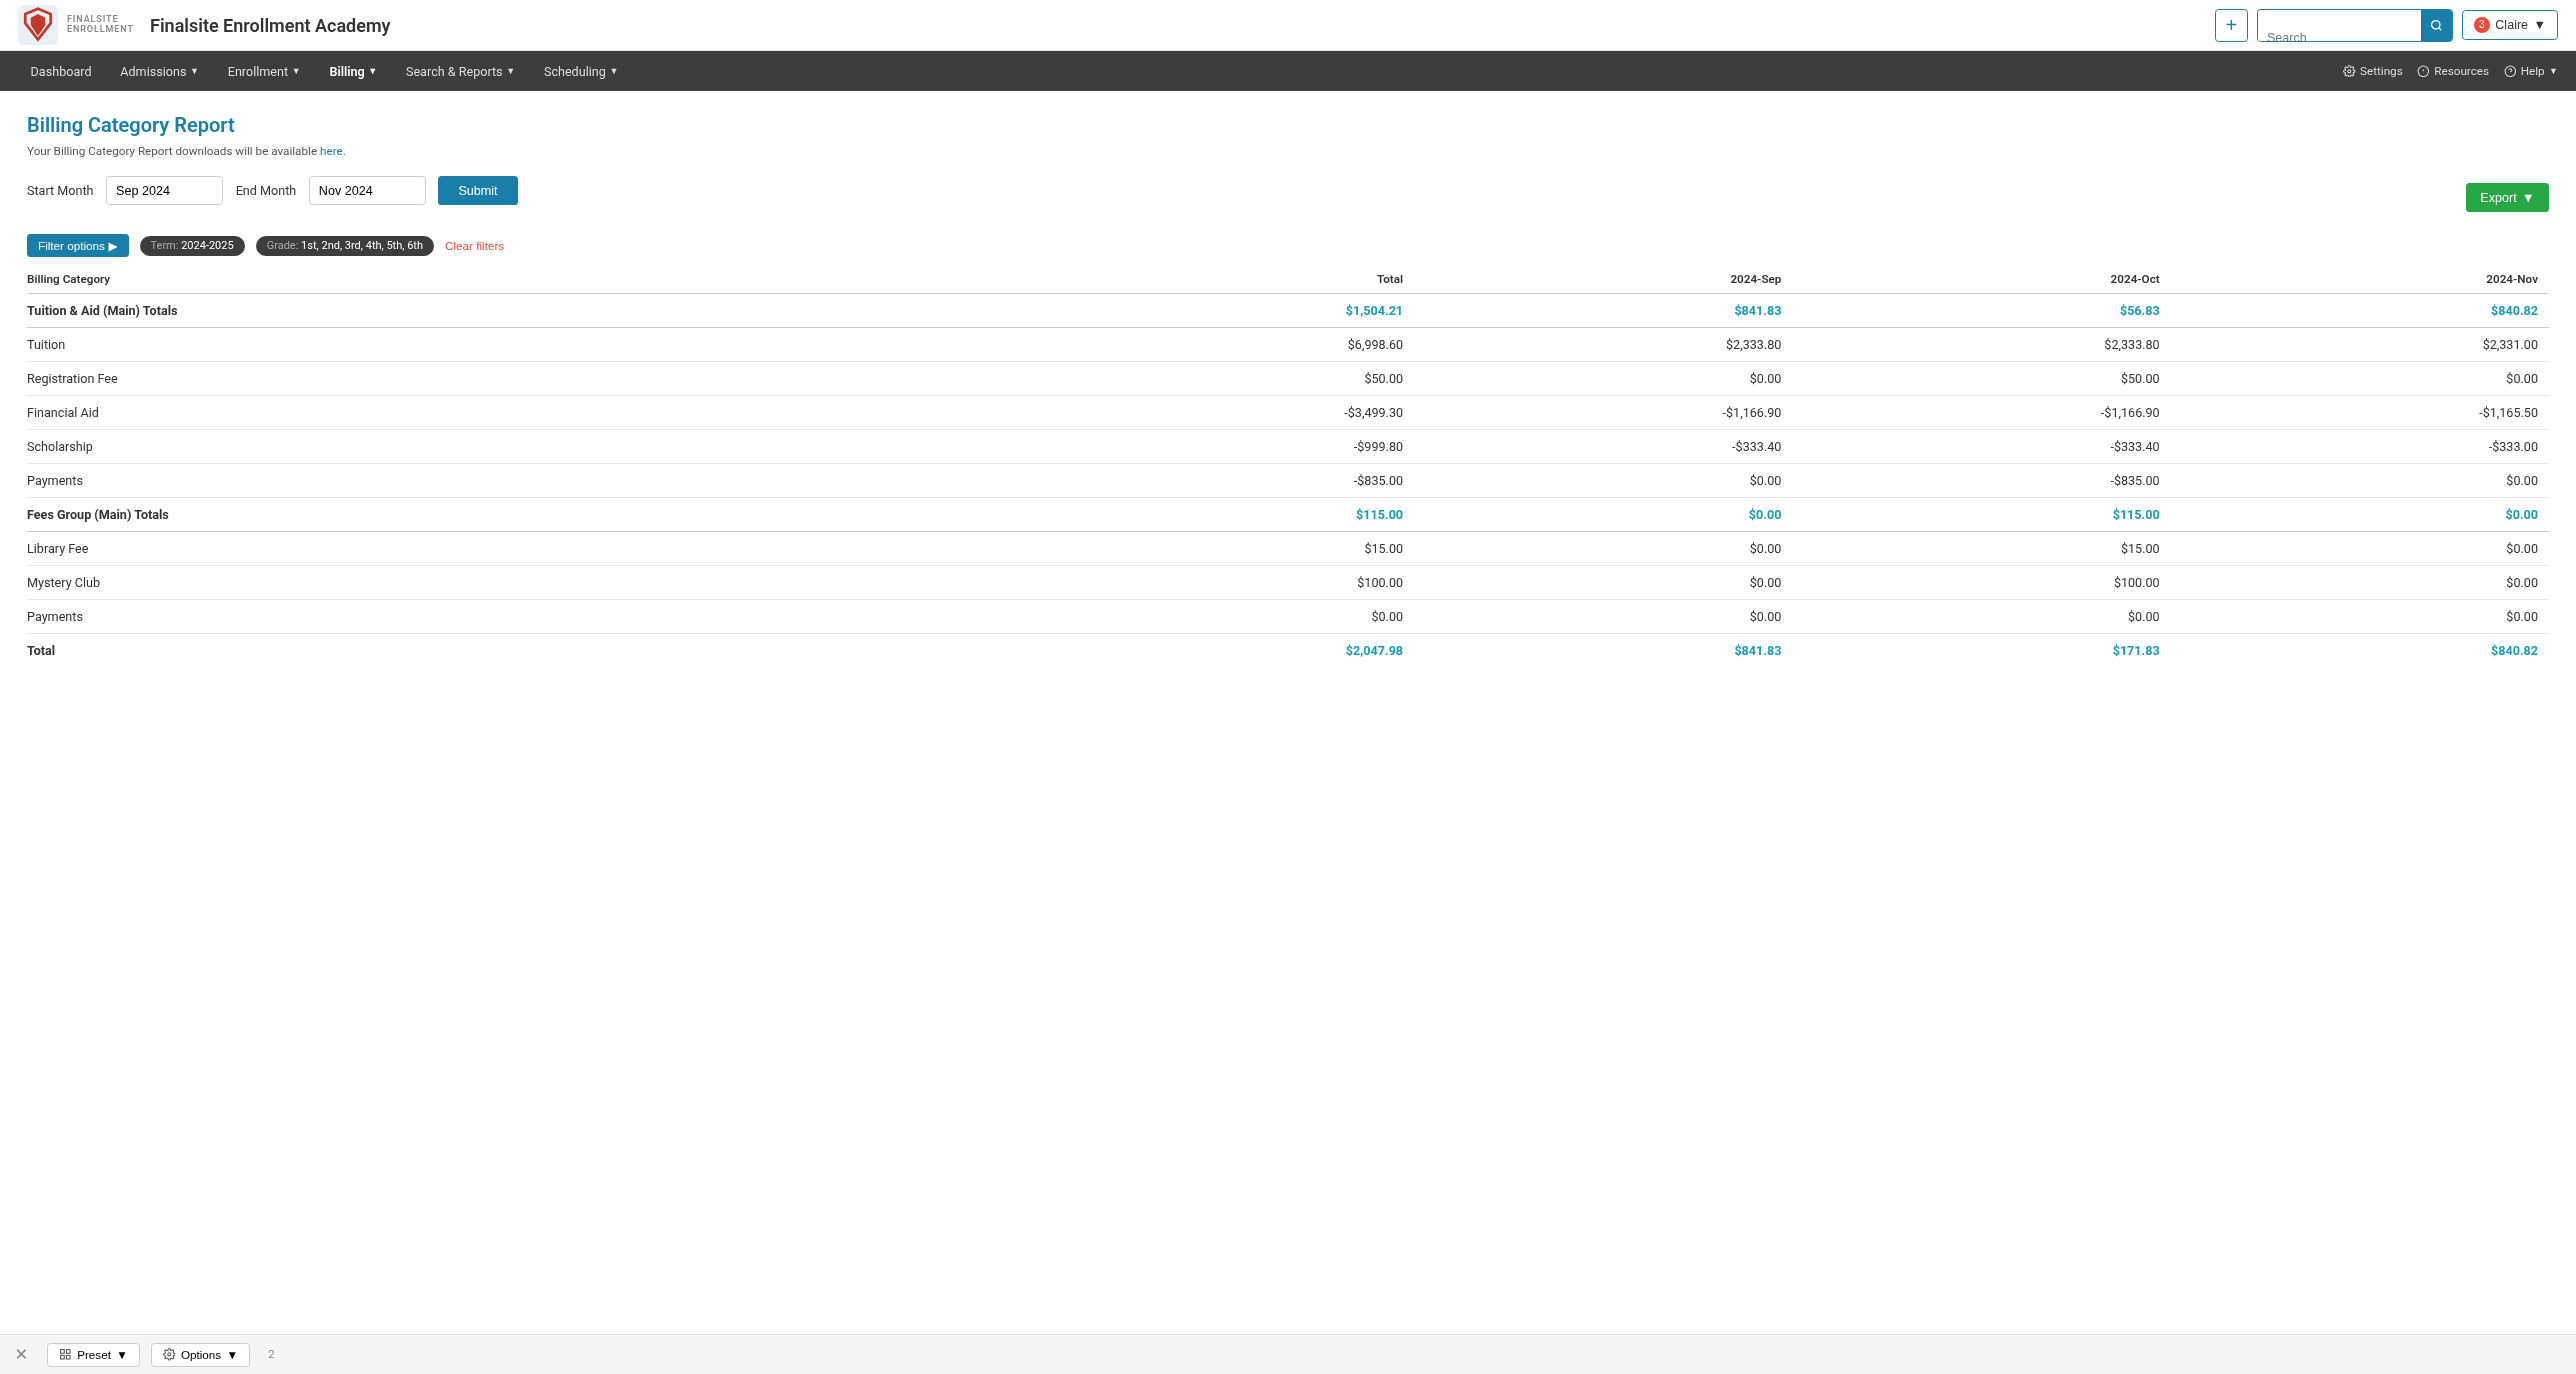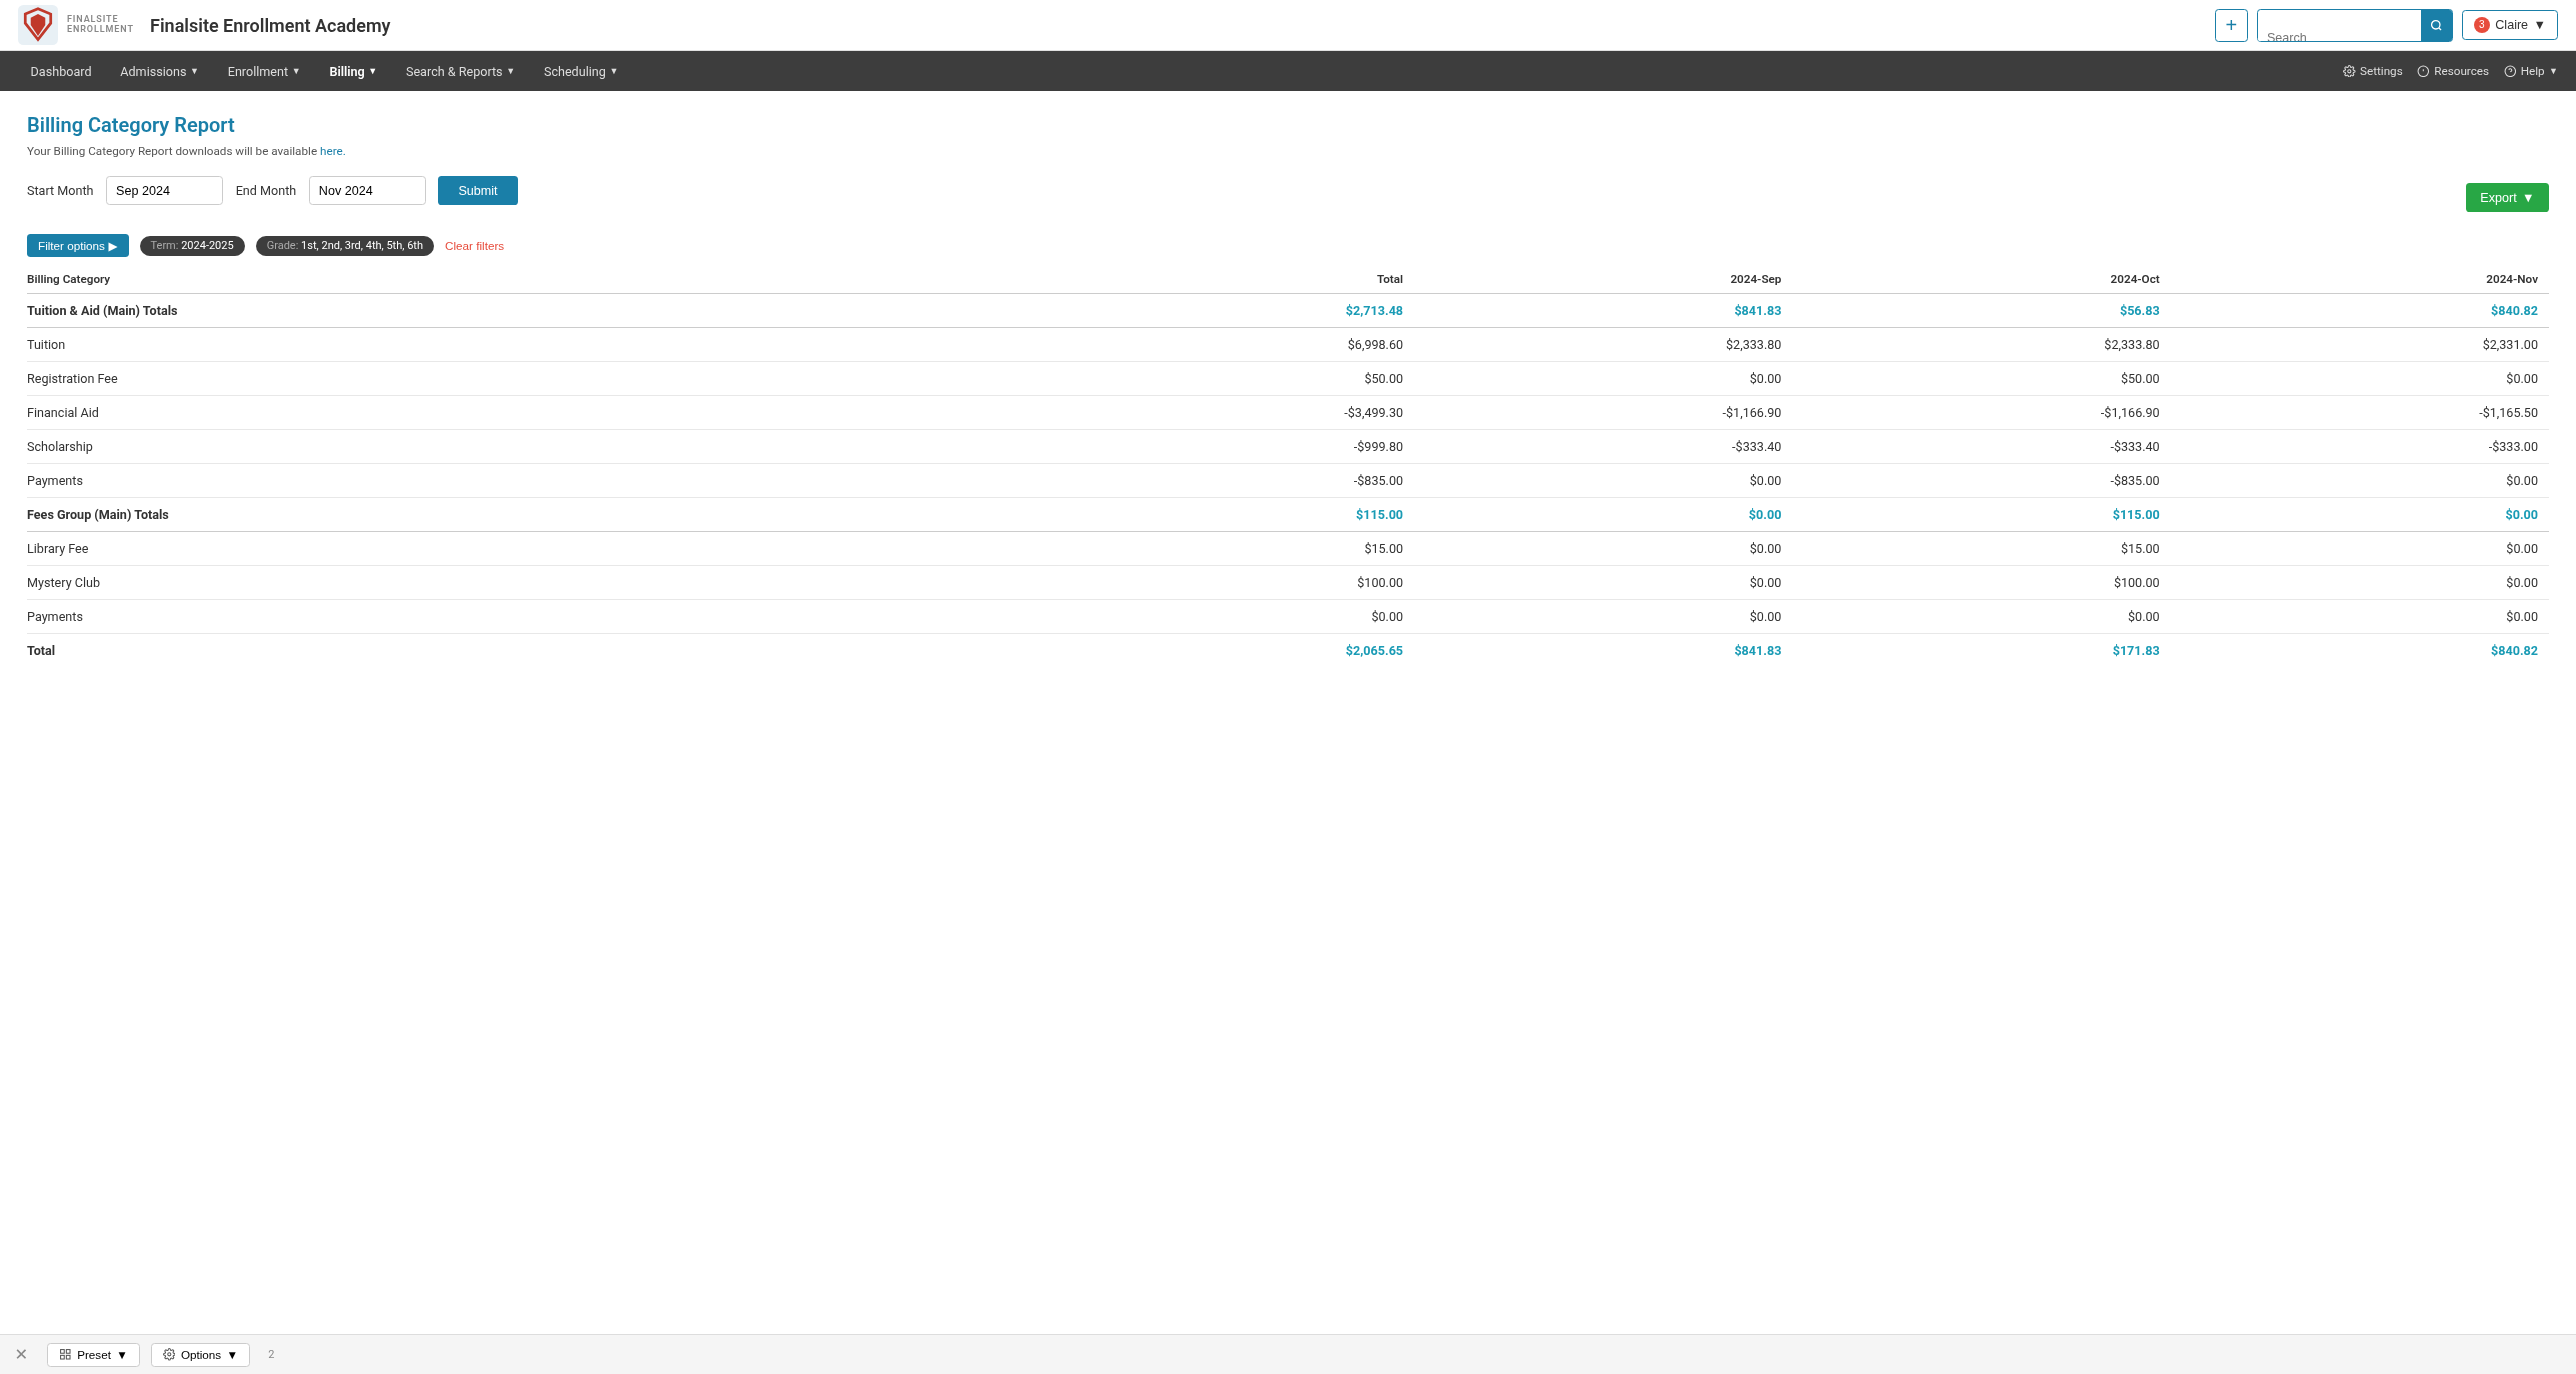--- a/index.html
+++ b/index.html
@@ -455,21 +455,21 @@
         <th class="col-cat">Billing Category</th>
         <th class="col-num" style="text-align:right;">Total</th>
         <th class="col-num" style="text-align:right;">2024-Sep</th>
         <th class="col-num" style="text-align:right;">2024-Oct</th>
         <th class="col-num" style="text-align:right;">2024-Nov</th>
       </tr>
     </thead>
     <tbody id="table-body">
     <tr class="group-total">
     <td class="col-cat" style="font-weight:700;margin-top:44px;">Tuition &amp; Aid (Main) Totals</td>
-    <td class="col-num teal" style="font-weight:700;text-align:right;">$2,713.48</td>
+    <td class="col-num teal" style="font-weight:700;text-align:right;">$1,504.21</td>
     <td class="col-num teal" style="font-weight:700;text-align:right;">$841.83</td>
     <td class="col-num teal" style="font-weight:700;text-align:right;">$56.83</td>
     <td class="col-num teal" style="font-weight:700;text-align:right;">$840.82</td>
   </tr>
         <tr>
     <td class="col-cat" style="">Tuition</td>
     <td class="col-num " style="text-align:right;">$6,998.60</td>
     <td class="col-num " style="text-align:right;">$2,333.80</td>
     <td class="col-num " style="text-align:right;">$2,333.80</td>
     <td class="col-num " style="text-align:right;">$2,331.00</td>
@@ -525,21 +525,21 @@
   </tr>
         <tr>
     <td class="col-cat" style="">Payments</td>
     <td class="col-num " style="text-align:right;">$0.00</td>
     <td class="col-num " style="text-align:right;">$0.00</td>
     <td class="col-num " style="text-align:right;">$0.00</td>
     <td class="col-num " style="text-align:right;">$0.00</td>
   </tr>
         <tr class="grand-total">
     <td class="col-cat" style="font-weight:700;">Total</td>
-    <td class="col-num teal" style="font-weight:700;text-align:right;">$2,065.65</td>
+    <td class="col-num teal" style="font-weight:700;text-align:right;">$2,047.98</td>
     <td class="col-num teal" style="font-weight:700;text-align:right;">$841.83</td>
     <td class="col-num teal" style="font-weight:700;text-align:right;">$171.83</td>
     <td class="col-num teal" style="font-weight:700;text-align:right;">$840.82</td>
   </tr>
       </tbody>
   </table>
 </div>
 
 <div class="bottom-bar">
   <button class="bottom-close-btn">✕</button>

